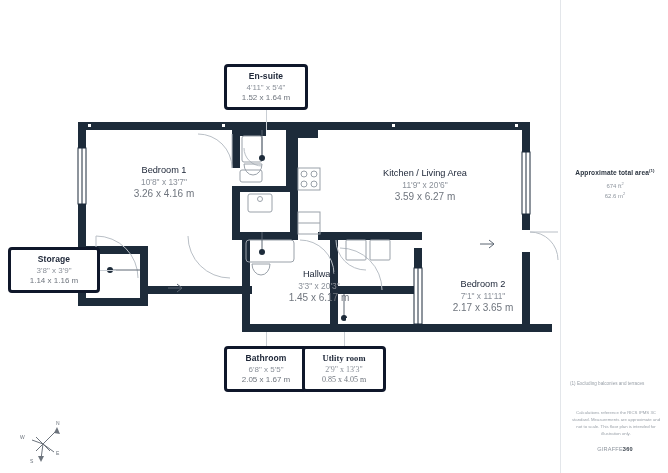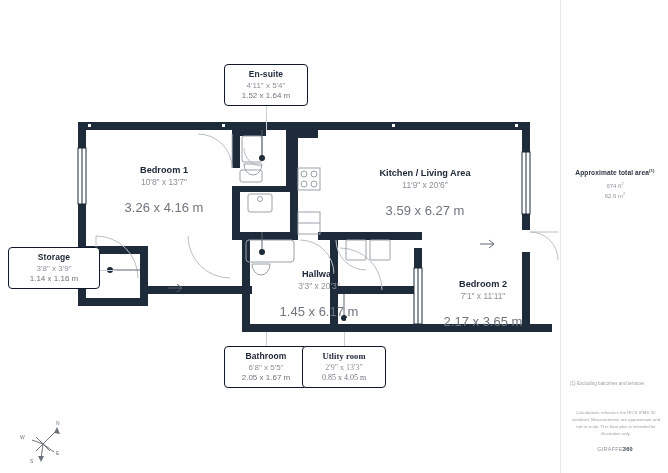--- a/index.html
+++ b/index.html
@@ -32,37 +32,37 @@
   .sb-logo b{color:#3a424c;font-weight:bold;}
 
   
   .compass{position:absolute;left:14px;top:418px;width:58px;height:52px;}
   .compass .lbl{position:absolute;font-size:5px;color:#6c737c;}
 
   
   .callout{
     position:absolute;
     background:#ffffff;
-    border:1px solid #0f172a;
+    border:3px solid #0f172a;
     border-radius:4px;
     text-align:center;
     padding:4px 7px 5px 7px;
     box-sizing:border-box;
     z-index:6;
   }
   .callout .nm{font-size:8.5px;font-weight:bold;color:#20293a;letter-spacing:.1px;white-space:nowrap;}
   .callout .d1{font-size:8px;color:#8a9099;margin-top:2px;white-space:nowrap;}
   .callout .d2{font-size:8px;color:#6f757e;margin-top:1px;white-space:nowrap;}
   .leader{position:absolute;background:#c9ced4;z-index:5;}
 
   
   .rlabel{position:absolute;text-align:center;z-index:6;}
-  .rlabel .nm{font-size:9.2px;font-weight:bold;color:#20293a;white-space:nowrap;}
+  .rlabel .nm{font-size:9.2px;font-weight:normal;color:#20293a;white-space:nowrap;}
   .rlabel .d1{font-size:8.4px;color:#8a9099;margin-top:2px;white-space:nowrap;}
-  .rlabel .d2{font-size:13px;color:#6f757e;margin-top:13px;white-space:nowrap;}
+  .rlabel .d2{font-size:10px;color:#6f757e;margin-top:1px;white-space:nowrap;}
 
   .plan{position:absolute;left:0;top:0;width:560px;height:473px;}
 </style>
 </head>
 <body>
 
 <div class="canvas">
 
   <div class="plan">
     <svg width="560" height="473" viewBox="0 0 560 473">

